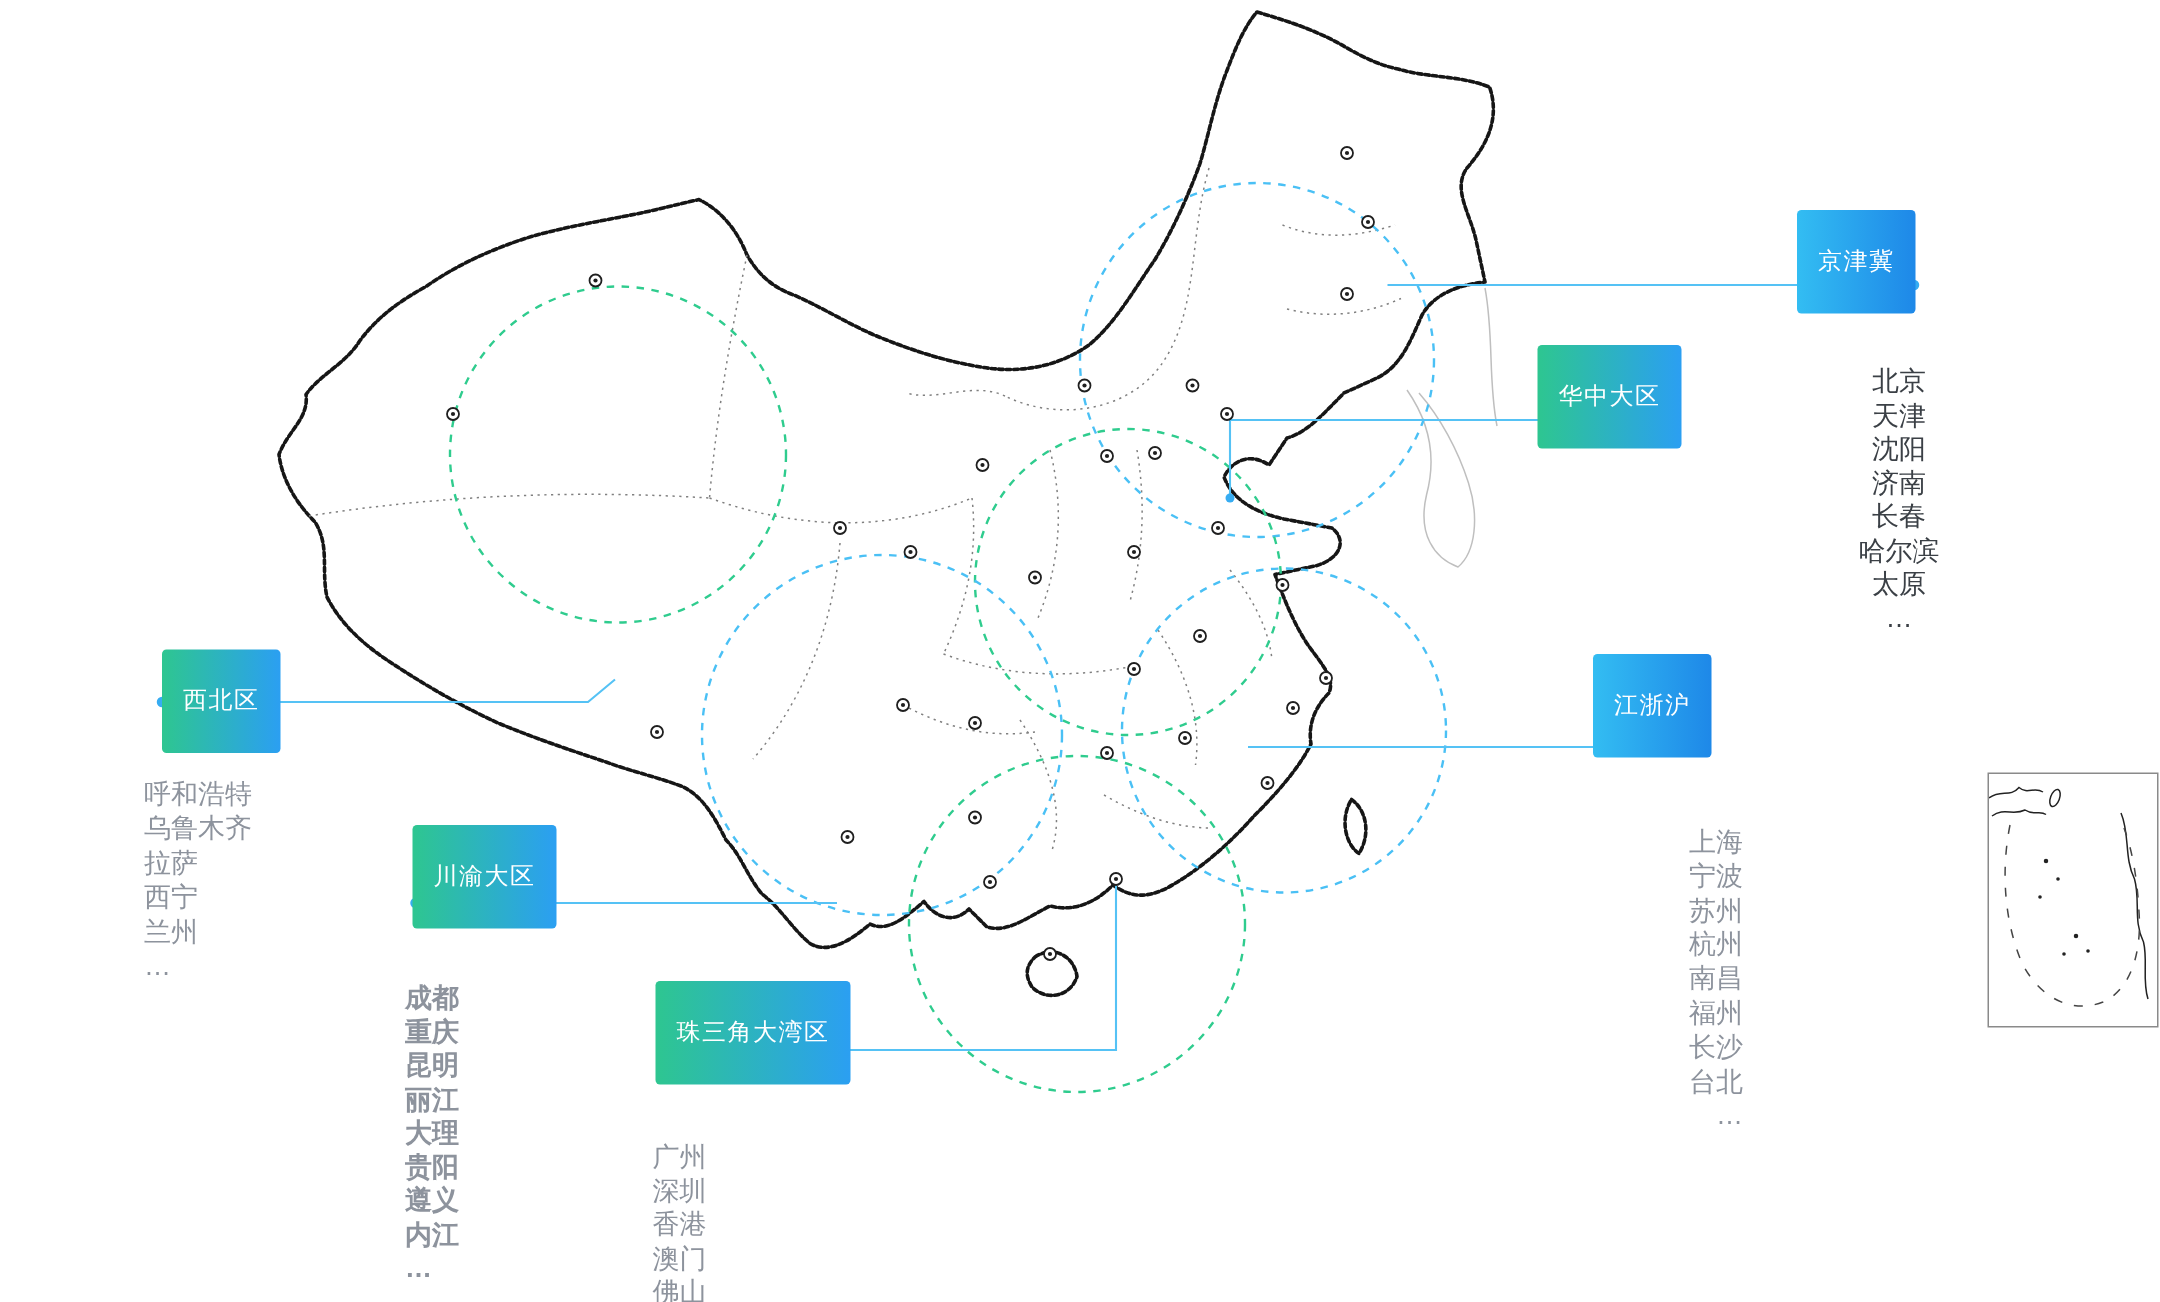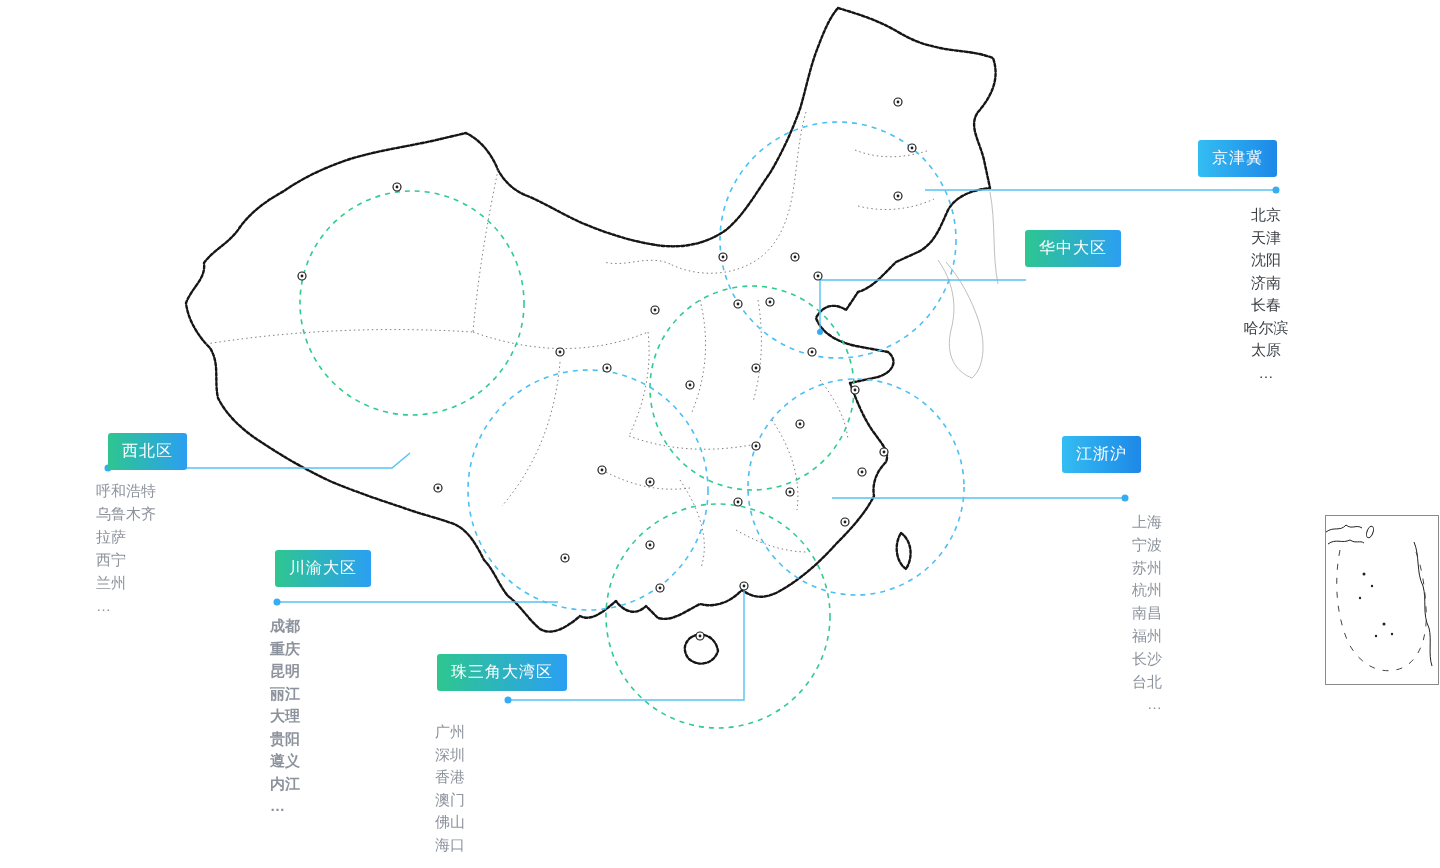--- a/index.html
+++ b/index.html
@@ -20,26 +20,26 @@
   .dash-circle-b { fill:none; stroke:var(--circle-blue,#4AC0F5);  stroke-width:1.6; stroke-dasharray:5 5; }
 
   .connector     { fill:none; stroke:var(--line-blue,#55C2F5); stroke-width:1.4; }
   .connector-dot { fill:var(--dot-blue,#36ACF2); }
 
   .marker-ring { fill:#ffffff; stroke:#1f1f1f; stroke-width:1.2; }
   .marker-dot  { fill:#1f1f1f; }
 
   
   .badge { position:absolute; color:var(--badge-text,#ffffff); font-size:16px; letter-spacing:1px;
-           padding:8px 14px; border-radius:3px; text-align:center; white-space:nowrap; cursor:pointer; }
+           padding:24px 14px; border-radius:3px; text-align:center; white-space:nowrap; cursor:pointer; }
   .badge-g { background:linear-gradient(90deg, var(--badge-green-from,#2EC690), var(--badge-green-to,#2B9FF2)); }
   .badge-b { background:linear-gradient(90deg, var(--badge-blue-from,#33BDF2), var(--badge-blue-to,#1E88E8)); }
 
   
-  .cities { position:absolute; color:var(--city-gray,#8D939D); font-size:15px; }
+  .cities { position:absolute; color:var(--city-gray,#8D939D); font-size:18px;margin-top:39px; }
   .cities .city { line-height:22.5px; }
   .cities.dark { color:var(--city-dark,#3B4046); }
 
   #badge-jingjinji   { left:1198px; top:140px; }
   #cities-jingjinji  { left:1216px; top:204px; width:100px; text-align:center; }
 
   #badge-huazhong    { left:1025px; top:230px;font-family:Liberation Mono, monospace; }
   #cities-huazhong   { left:1038px; top:294px; width:110px; text-align:center; }
 
   #badge-xibei       { left:108px;  top:417px;margin-top:16px; }

